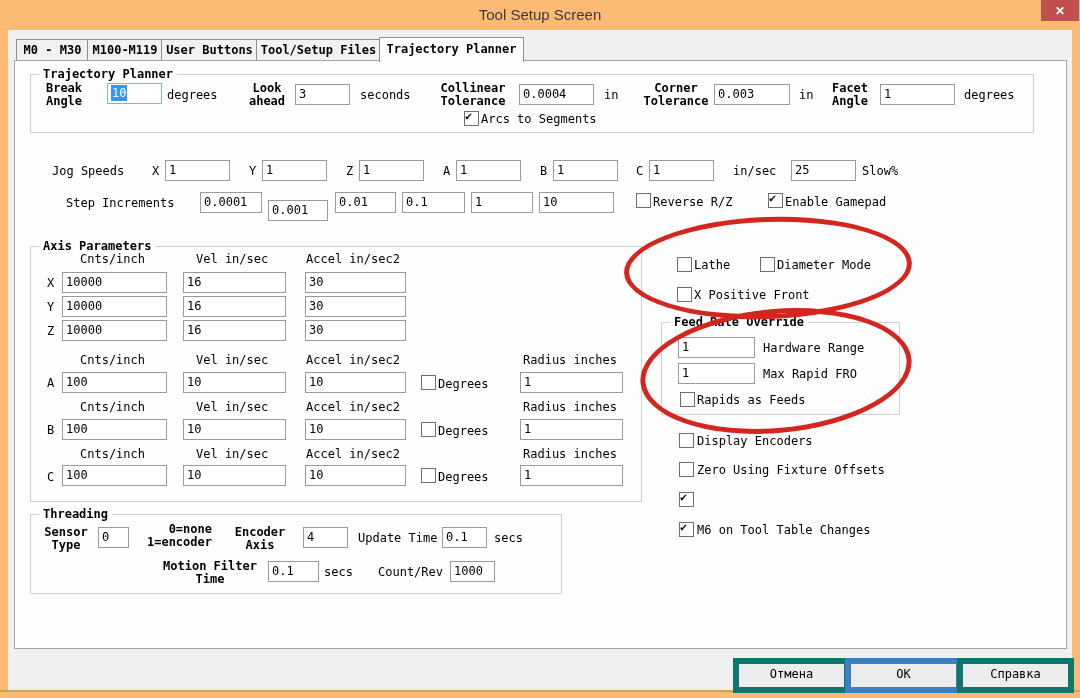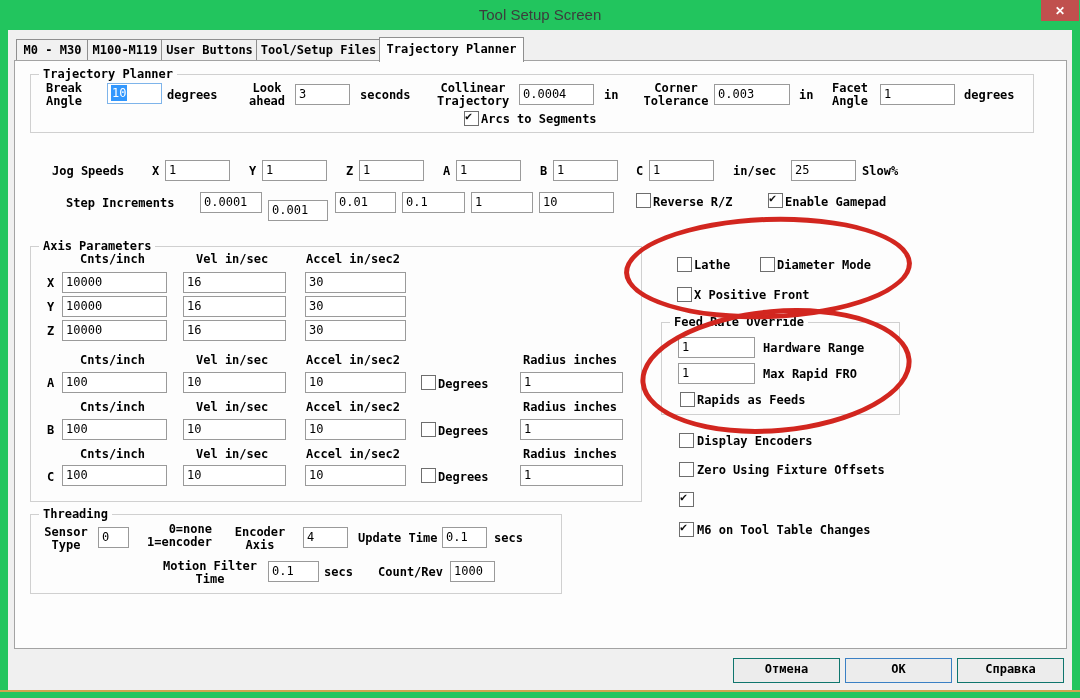--- a/index.html
+++ b/index.html
@@ -14,40 +14,40 @@
   #page { position:absolute; left:14px; top:60px; width:1051px; height:587px;
            background:#fdfdfd; border:1px solid #a3a3a3; z-index:1; }
   .bottom-edge { position:absolute; left:0; top:690px; width:1080px; height:2px; background:#cfa44f; z-index:2; }
   .tab { position:absolute; top:39px; height:20px; background:#f1f1f1;
          border:1px solid #8f8f8f; border-bottom:none; font-weight:bold; font-size:12px;
          line-height:20px; text-align:center; z-index:2; white-space:nowrap; cursor:default; }
   .tab.active { top:37px; height:24px; background:#fdfdfd; line-height:23px; z-index:3; }
   .grp { position:absolute; border:1px solid #d0d0d0; z-index:1; }
   .leg { position:absolute; top:-8px; left:8px; background:#fdfdfd; padding:0 4px;
          font-size:12px; font-weight:bold; white-space:nowrap; }
-  .lbl { position:absolute; font-size:12px; font-weight:bold; white-space:nowrap; z-index:2; }
+  .lbl { position:absolute; font-size:12px; font-weight:normal; white-space:nowrap; z-index:2; }
   .lbl2 { position:absolute; font-size:12px; font-weight:bold; white-space:pre-line;
           text-align:center; line-height:13px; z-index:2; }
   .lbl2.left { text-align:right; }
   .val { position:absolute; height:19px; background:#fff; border:1px solid #9a9a9a;
          font-size:12px; line-height:19px; padding-left:3px; z-index:2;
          white-space:nowrap; overflow:hidden; }
   .val.focus { border-width:1px; }
   .sel { color:#fff; padding:1px 1px; }
   .cb { position:absolute; width:13px; height:13px; background:#fff; border:1px solid #6e6e6e; z-index:2; }
   .cb.on::after { content:"\2714"; position:absolute; left:0; top:-3px;
                   font-size:12px; font-weight:bold; color:#101010; }
-  .btn { position:absolute; width:105px; height:23px; background:#ececec; border:1px solid #0f766e;
-         font-size:12px; font-weight:bold; text-align:center; line-height:21px; z-index:3; cursor:default; }
+  .btn { position:absolute; width:105px; height:23px; background:#ececec; border:6px solid #0f766e;
+         font-size:12px; font-weight:normal; text-align:center; line-height:21px; z-index:3; cursor:default; }
   .ellipse { position:absolute; border:5px solid #d2261f; border-radius:50%; z-index:6; pointer-events:none; }
 </style>
 </head>
 <body>
 
-<div id="stage" style="background-color: #22c55e;">
+<div id="stage" style="background-color: #fdba74;">
 
   <div class="titlebar-text">Tool Setup Screen</div>
   <div class="close-btn" style="background-color: rgb(192, 80, 78);">
     <span>✕</span>
   </div>
 
   <div id="dialog"></div>
   <div class="bottom-edge"></div>
 
   <div class="tab" style="left:16px;width:71px">M0 - M30</div>
@@ -63,21 +63,21 @@
   </div>
   <div class="lbl2" style="left:36px;top:82px;width:56px">Break
 Angle</div>
   <div class="val focus" style="left: 107px; top: 83px; width: 50px; border-color: rgb(126, 180, 234);"><span class="sel" style="background-color: rgb(50, 151, 253);">10</span></div>
   <span class="lbl" style="left:167px;top:88px">degrees</span>
   <div class="lbl2" style="left:243px;top:82px;width:48px">Look
 ahead</div>
   <div class="val" style="left:295px;top:84px;width:50px">3</div>
   <span class="lbl" style="left:360px;top:88px">seconds</span>
   <div class="lbl2" style="left:437px;top:82px;width:72px">Collinear
-Trajectory</div>
+Tolerance</div>
   <div class="val" style="left:519px;top:84px;width:70px">0.0004</div>
   <span class="lbl" style="left:604px;top:88px">in</span>
   <div class="lbl2" style="left:640px;top:82px;width:72px">Corner
 Tolerance</div>
   <div class="val" style="left:714px;top:84px;width:71px">0.003</div>
   <span class="lbl" style="left:799px;top:88px">in</span>
   <div class="lbl2" style="left:827px;top:82px;width:46px">Facet
 Angle</div>
   <div class="val" style="left:880px;top:84px;width:70px">1</div>
   <span class="lbl" style="left:964px;top:88px">degrees</span>

